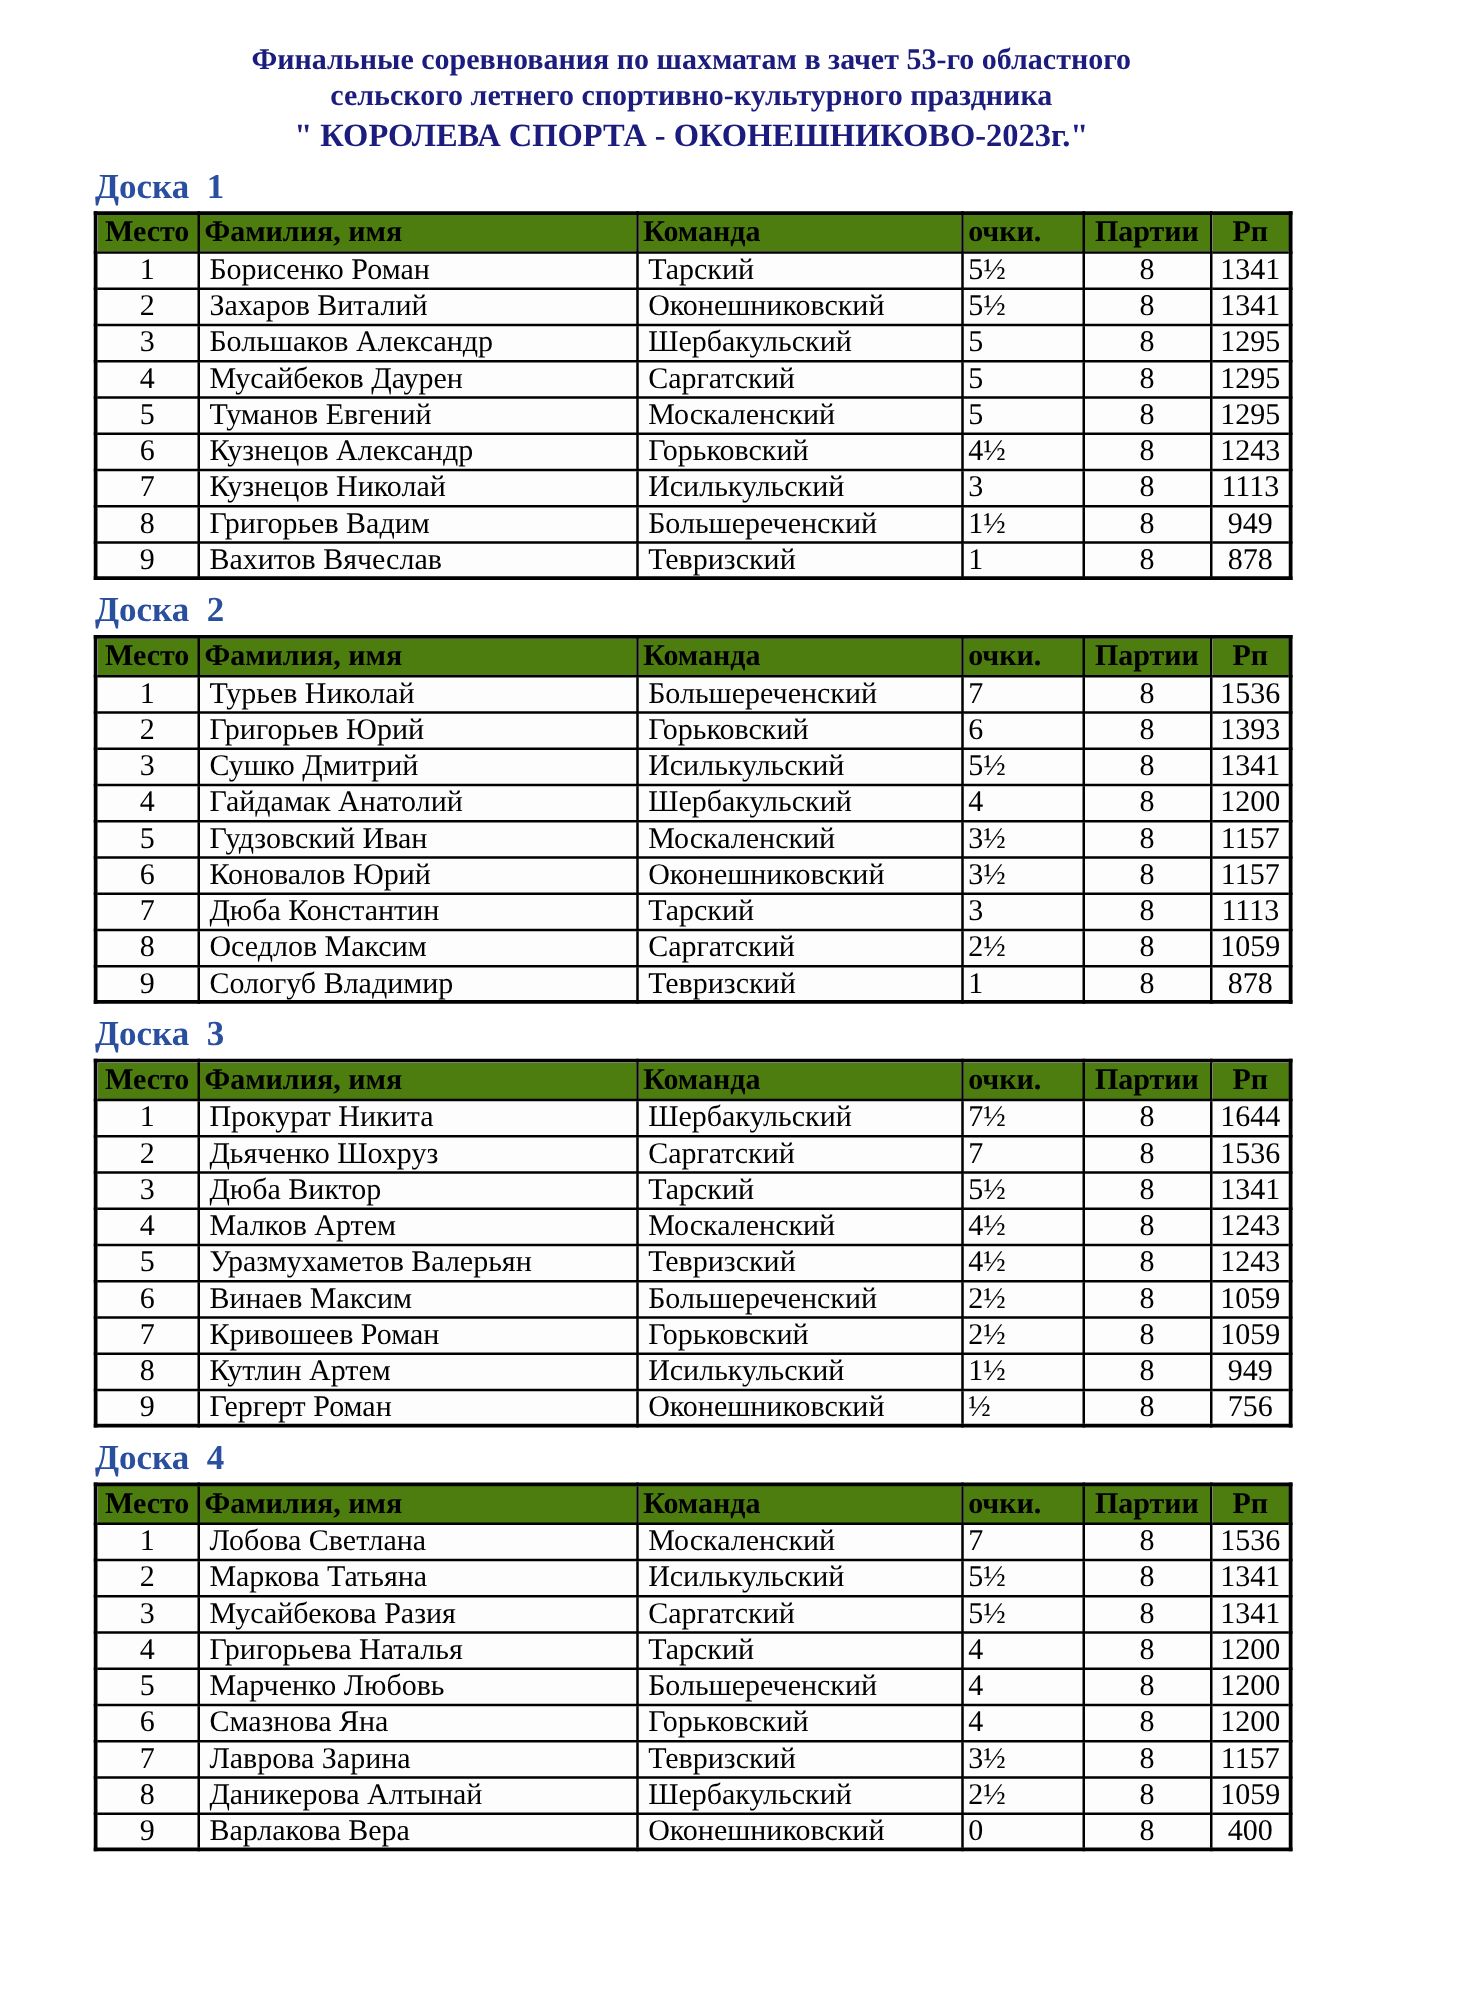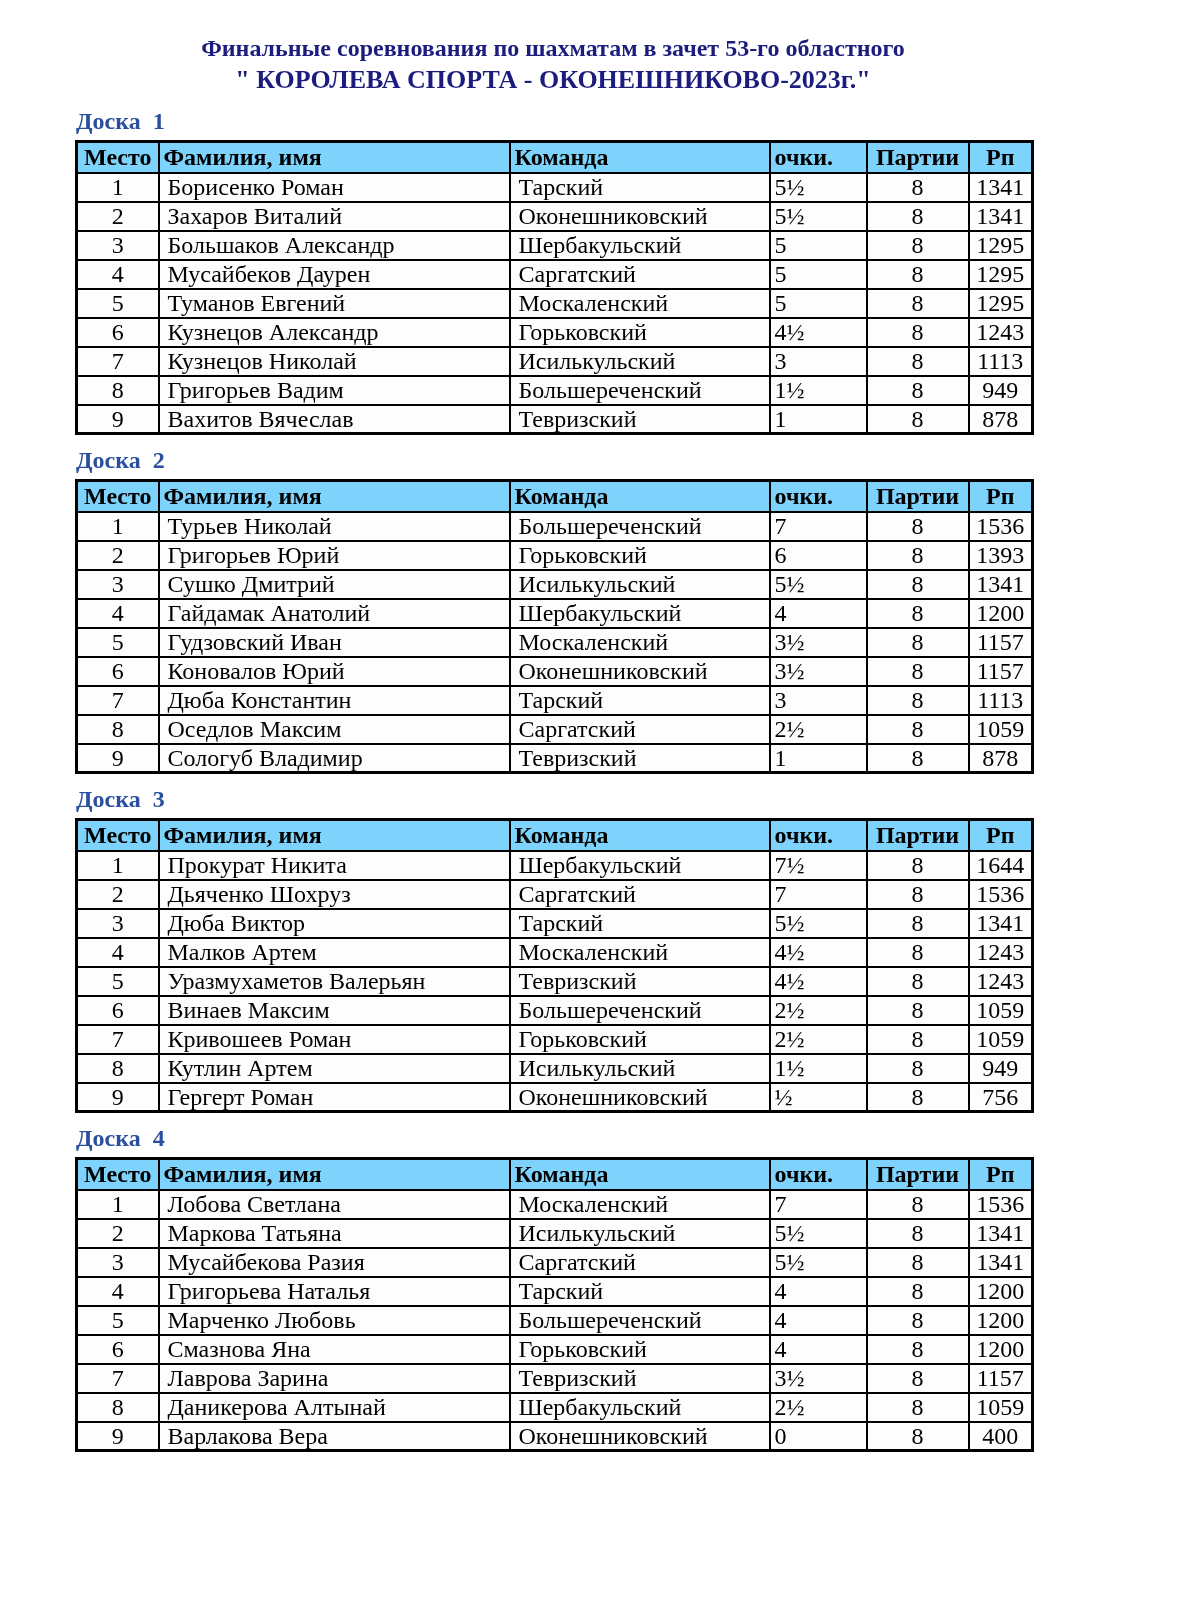--- a/index.html
+++ b/index.html
@@ -15,21 +15,21 @@
 
   
   .title-block { width: 956px; font-weight: bold; color: var(--title-color, #1c1c7e); }
   .title-line { text-align: center; font-size: 24px; line-height: 29px; white-space: pre; }
   .title-line-big { text-align: center; font-size: 26px; line-height: 33px; white-space: pre; }
   .title-date { text-align: right; padding-right: 58px; font-size: 24px; line-height: 31px; }
 
   
   .board-section { margin-top: 12px; }
   .board-label {
-    font-size: 24px;
+    font-size: 28px;
     font-weight: bold;
     color: var(--label-color, #2a4f9e);
     white-space: pre;
     line-height: 26px;
     margin: 0 0 6px 1px;
   }
   table {
     border-collapse: collapse;
     table-layout: fixed;
     width: 956px;
@@ -38,36 +38,37 @@
   th, td {
     border: 2px solid var(--border-color, #000);
     font-size: 24px;
     line-height: 1.0;
     height: 29px;
     padding: 0 4px;
     white-space: nowrap;
     overflow: hidden;
     background: #fdfdfd;
   }
-  th { font-weight: bold; text-align: center; height: 31px; background: #7dd3fc; }
+  th { font-weight: bold; text-align: center; height: 31px; background: #4d7c0f; }
   .c0 { width: 82px;  text-align: center; }
   .c1 { width: 351px; text-align: left; padding-left: 8px; }
   .c2 { width: 260px; text-align: left; padding-left: 8px; }
   .c3 { width: 97px;  text-align: left; }
   .c4 { width: 102px; text-align: center; }
   .c5 { width: 64px;  text-align: center; }
   th.c1, th.c2 { text-align: left; padding-left: 4px; }
 </style>
 </head>
 <body>
 
 <div class="page">
 
   <header class="title-block">
     <div class="title-line">Финальные соревнования по шахматам в зачет 53-го областного</div>
+    <div class="title-line">сельского летнего спортивно-культурного праздника</div>
     <div class="title-line-big">" КОРОЛЕВА СПОРТА - ОКОНЕШНИКОВО-2023г."</div>
   </header>
 
   <section class="board-section">
     <h2 class="board-label">Доска  1</h2>
     <table>
         <thead>
           <tr>
             <th class="c0">Место</th>
             <th class="c1">Фамилия, имя</th>

